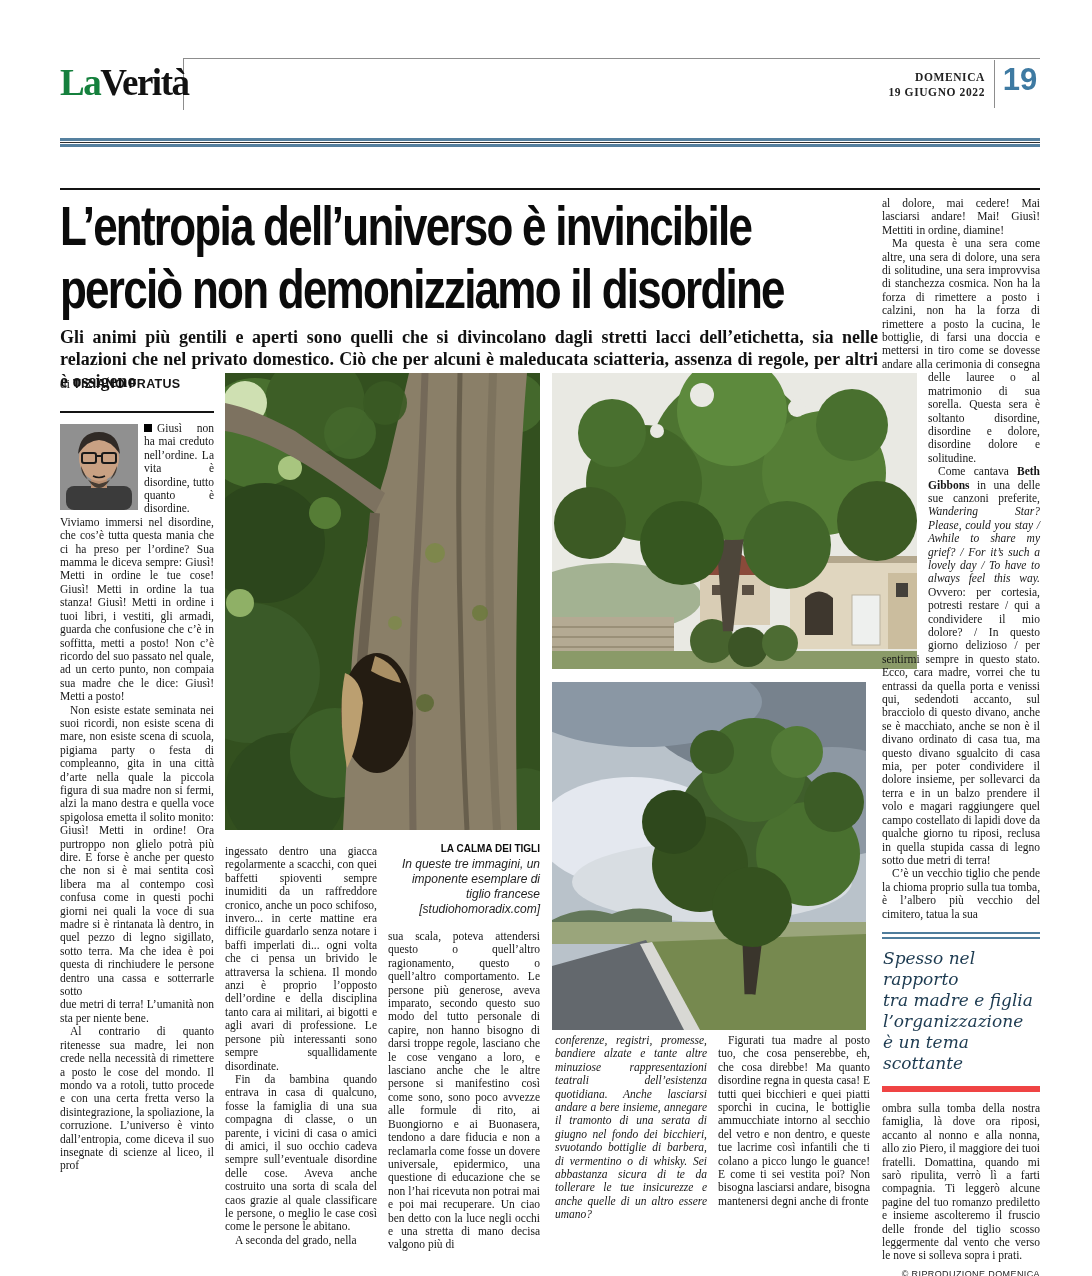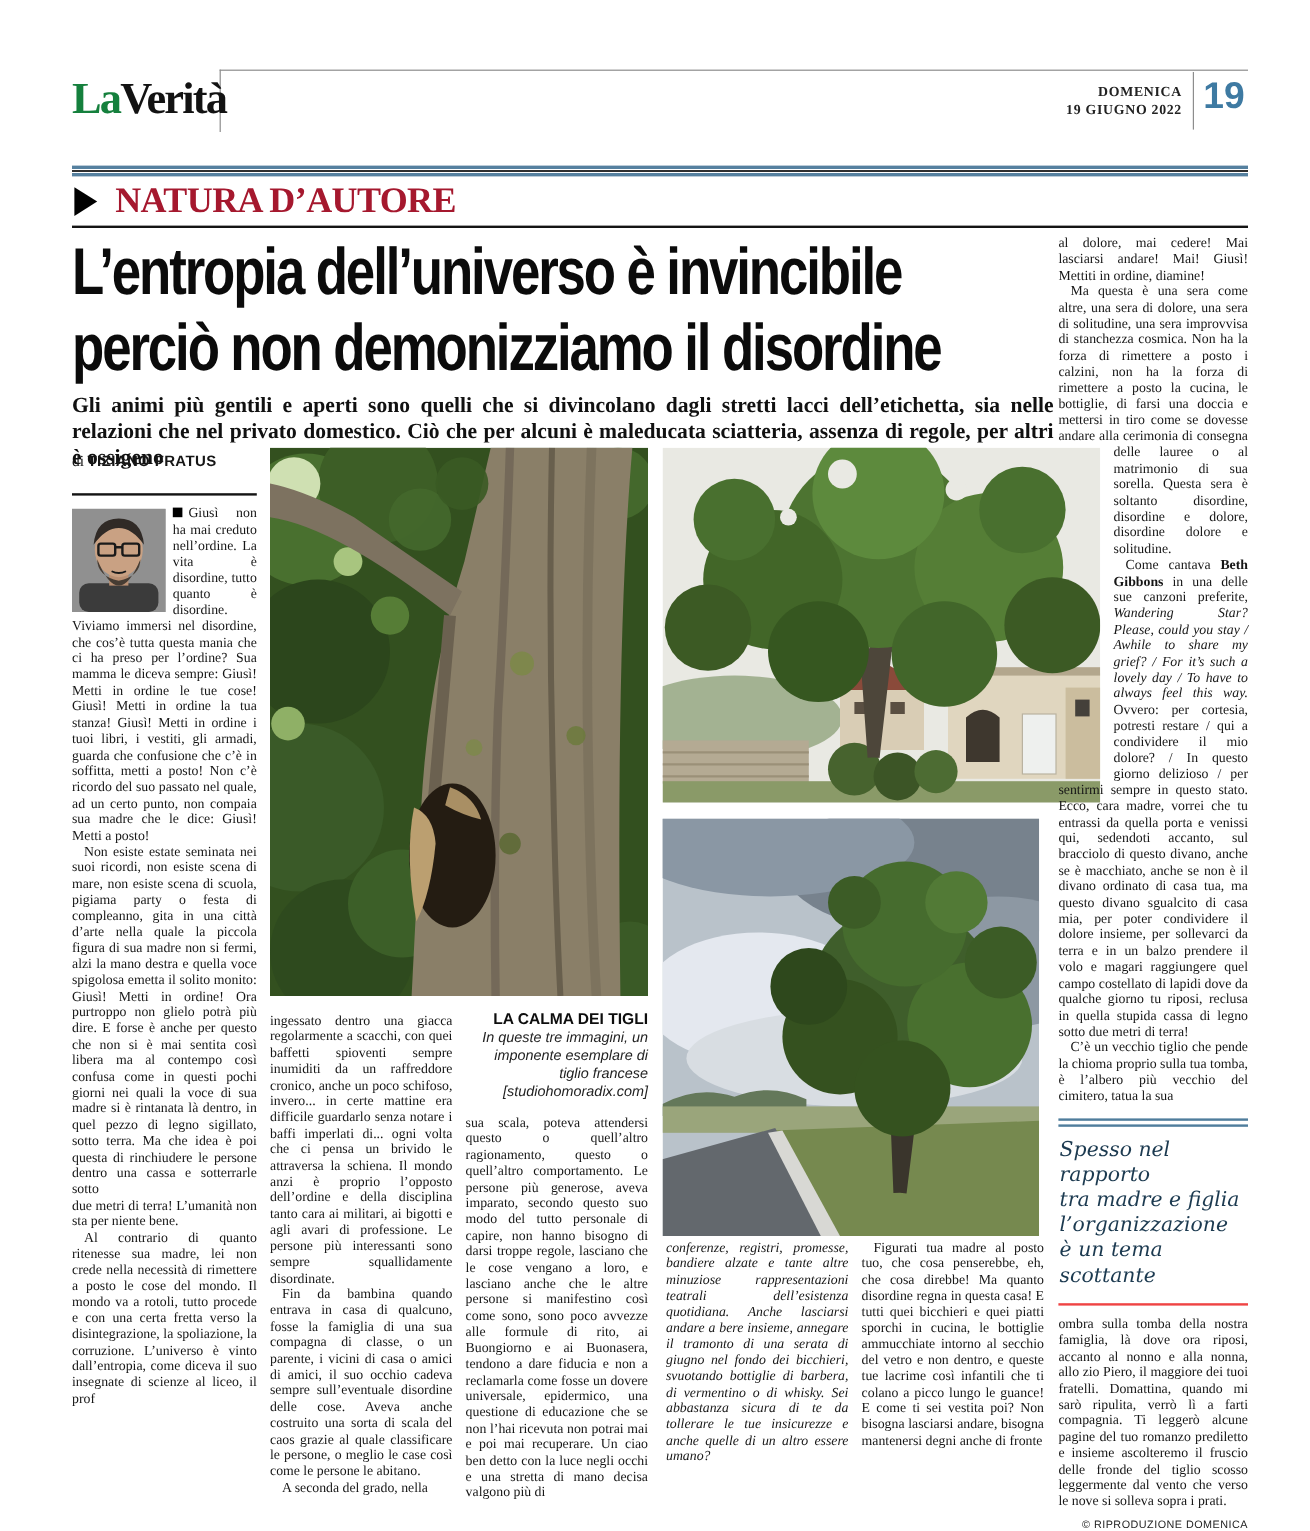--- a/index.html
+++ b/index.html
@@ -38,25 +38,25 @@
   #col4{left:555px;top:1034px;width:152px;font-style:italic;}
   #col5{left:718px;top:1034px;width:152px;}
   #col6{left:882px;top:197px;width:158px;}
   .byline{border-bottom:2px solid #141414;padding-bottom:19px;margin-bottom:9px;text-align:left;}
   .by-di{font:13px "Liberation Serif",serif;}
   .by-name{font:bold 12.5px "Liberation Sans",sans-serif;letter-spacing:.3px;}
   .authorpic{float:left;width:78px;height:86px;margin:2px 6px 2px 0;background:#909090;}
   .sq{display:inline-block;width:8px;height:8px;background:#000;margin-right:5px;}
   .wspacer{float:left;width:46px;height:276px;}
   
-  .pq{margin:11px 0 10px;padding:9px 1px 12px;border-top:7px double #4f7d9c;border-bottom:2px solid #ef4444;}
+  .pq{margin:11px 0 10px;padding:9px 1px 12px;border-top:7px double #4f7d9c;border-bottom:6px solid #ef4444;}
   .pq-text{font:italic 17px/21px "DejaVu Serif",serif;color:#1c3a50;white-space:pre-line;text-align:left;}
   
   .caption{text-align:right;font-family:"Liberation Sans",sans-serif;margin-bottom:13px;}
-  .cap-title{font-weight:bold;font-size:13px;line-height:16px;color:#0d0d0d;}
+  .cap-title{font-weight:bold;font-size:10px;line-height:16px;color:#0d0d0d;}
   .cap-body{font-size:12px;line-height:15px;color:#222;font-style:italic;}
   
   .photo{position:absolute;z-index:1;overflow:hidden;}
   #photo1{left:225px;top:373px;width:315px;height:457px;}
   #photo2{left:552px;top:373px;width:365px;height:296px;}
   #photo3{left:552px;top:682px;width:314px;height:348px;}
   .photo svg{display:block;width:100%;height:100%;}
   .colz{z-index:2;}
   
   .copy{text-align:right;font:9px/12px "Liberation Sans",sans-serif;color:#222;letter-spacing:.4px;margin-top:5px;}
@@ -70,24 +70,20 @@
   <div class="hairline" style="left:183px;top:58px;width:1px;height:52px;"></div>
   <div class="hairline" style="left:994px;top:60px;width:1px;height:48px;"></div>
   <div class="logo"><span class="la">La</span><span class="verita">Verità</span></div>
   <div class="dateblock">
     <div>DOMENICA</div>
     <div>19 GIUGNO 2022</div>
   </div>
   <div class="pagenum">19</div>
   <div class="divider-triple"></div>
 
-  <div class="section-row">
-    <span class="tri"></span>
-    <span class="section-title">NATURA D’AUTORE</span>
-  </div>
   <div class="rule-section"></div>
 
   <div class="headline">L’entropia dell’universo è invincibile
 perciò non demonizziamo il disordine</div>
   <div class="deck">Gli animi più gentili e aperti sono quelli che si divincolano dagli stretti lacci dell’etichetta, sia nelle relazioni che nel privato domestico. Ciò che per alcuni è maleducata sciatteria, assenza di regole, per altri è ossigeno</div>
 
   <div class="photo" id="photo1">
     <svg viewBox="0 0 315 457" preserveAspectRatio="none">
       <rect width="315" height="457" fill="#33501f"></rect>
       <circle cx="30" cy="60" r="55" fill="#49702f"></circle>

